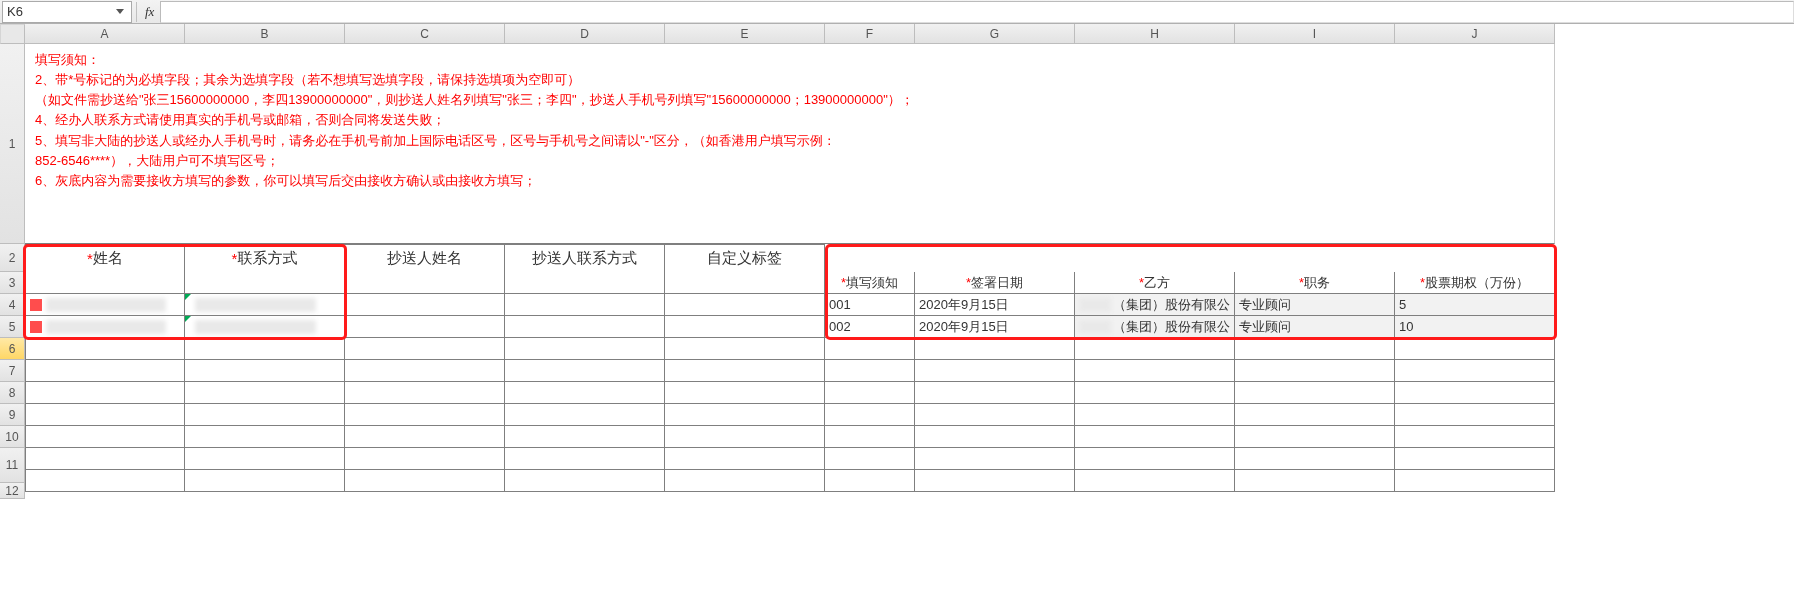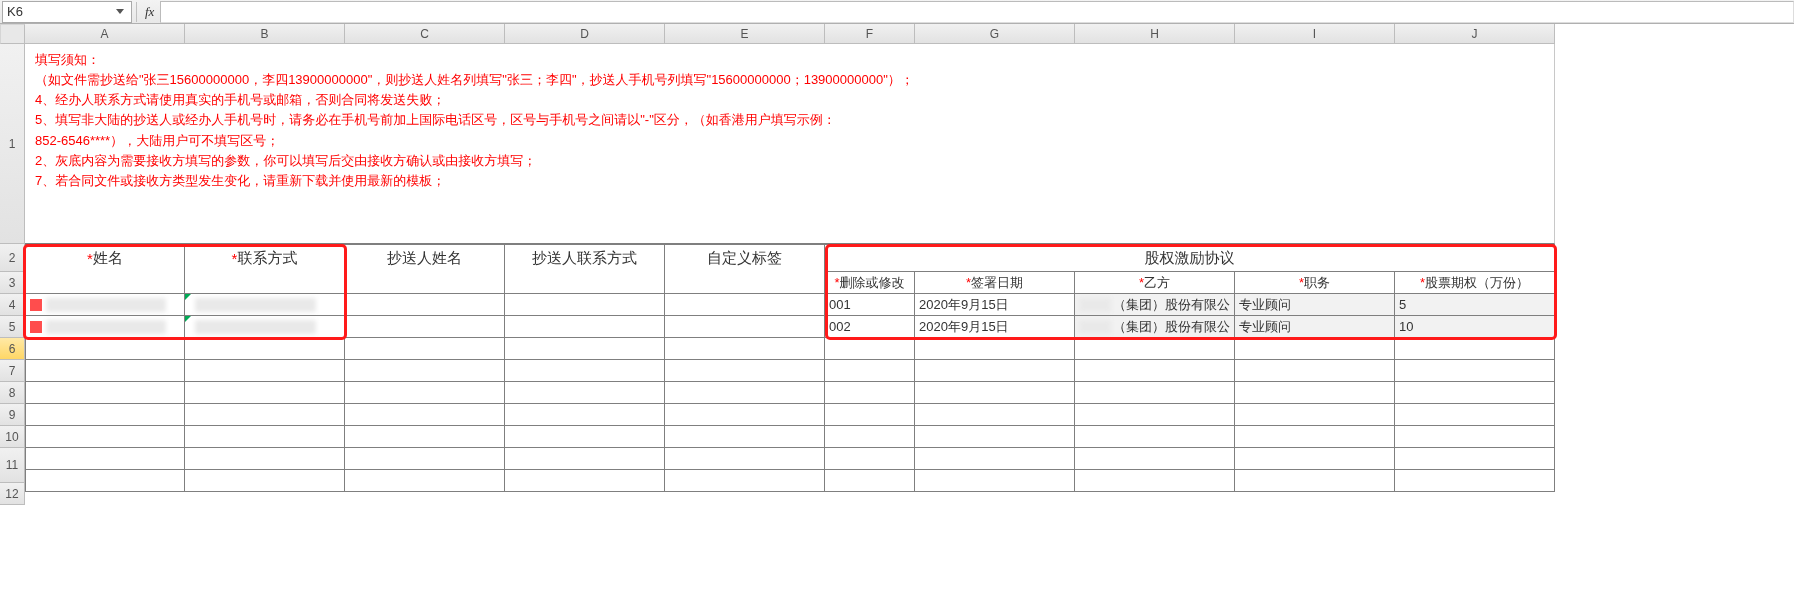--- a/index.html
+++ b/index.html
@@ -132,33 +132,33 @@
       <div class="row-h" style="height:28px">2</div>
       <div class="row-h" style="height:22px">3</div>
       <div class="row-h" style="height:22px">4</div>
       <div class="row-h" style="height:22px">5</div>
       <div class="row-h sel" style="height:22px">6</div>
       <div class="row-h" style="height:22px">7</div>
       <div class="row-h" style="height:22px">8</div>
       <div class="row-h" style="height:22px">9</div>
       <div class="row-h" style="height:22px">10</div>
       <div class="row-h" style="height:35px">11</div>
-      <div class="row-h" style="height:22px">12</div>
+      <div class="row-h" style="height:16px">12</div>
     </div>
 
     <div class="cells-col">
 
       <div class="instr-cell">
         <p>填写须知：</p>
+        <p>2、带*号标记的为必填字段；其余为选填字段（若不想填写选填字段，请保持选填项为空即可）</p>
         <p>（如文件需抄送给"张三15600000000，李四13900000000"，则抄送人姓名列填写"张三；李四"，抄送人手机号列填写"15600000000；13900000000"）；</p>
         <p>4、经办人联系方式请使用真实的手机号或邮箱，否则合同将发送失败；</p>
         <p>5、填写非大陆的抄送人或经办人手机号时，请务必在手机号前加上国际电话区号，区号与手机号之间请以"-"区分，（如香港用户填写示例：</p>
         <p>852-6546****），大陆用户可不填写区号；</p>
-        <p>2、灰底内容为需要接收方填写的参数，你可以填写后交由接收方确认或由接收方填写；</p>
-        <p>7、若合同文件或接收方类型发生变化，请重新下载并使用最新的模板；</p>
+        <p>6、灰底内容为需要接收方填写的参数，你可以填写后交由接收方确认或由接收方填写；</p>
 
       </div>
 
       <div class="row row1-spacer">
         <div class="cell cA"></div>
         <div class="cell cB"></div>
         <div class="cell cC"></div>
         <div class="cell cD"></div>
         <div class="cell cE"></div>
         <div class="cell cF"></div>
@@ -179,34 +179,31 @@
           </div>
         <div class="cell cC hdr hdr-top" style="border-bottom:none">
             <span>抄送人姓名</span>
           </div>
         <div class="cell cD hdr hdr-top" style="border-bottom:none">
             <span>抄送人联系方式</span>
           </div>
         <div class="cell cE hdr hdr-top" style="border-bottom:none">
             <span>自定义标签</span>
           </div>
-        <div class="cell hdr hdr-top merged-title">
-            <span>股权激励协议</span>
-          </div>
       </div>
 
       <div class="row" style="height:22px">
         <div class="cell cA hdr" style="border-left:1px solid #7f7f7f;"></div>
         <div class="cell cB hdr"></div>
         <div class="cell cC hdr"></div>
         <div class="cell cD hdr"></div>
         <div class="cell cE hdr"></div>
         <div class="cell cF hdr hdr-small">
             <span class="req">*</span>
-            <span>删除或修改</span>
+            <span>填写须知</span>
           </div>
         <div class="cell cG hdr hdr-small">
             <span class="req">*</span>
             <span>签署日期</span>
           </div>
         <div class="cell cH hdr hdr-small">
             <span class="req">*</span>
             <span>乙方</span>
           </div>
         <div class="cell cI hdr hdr-small">

